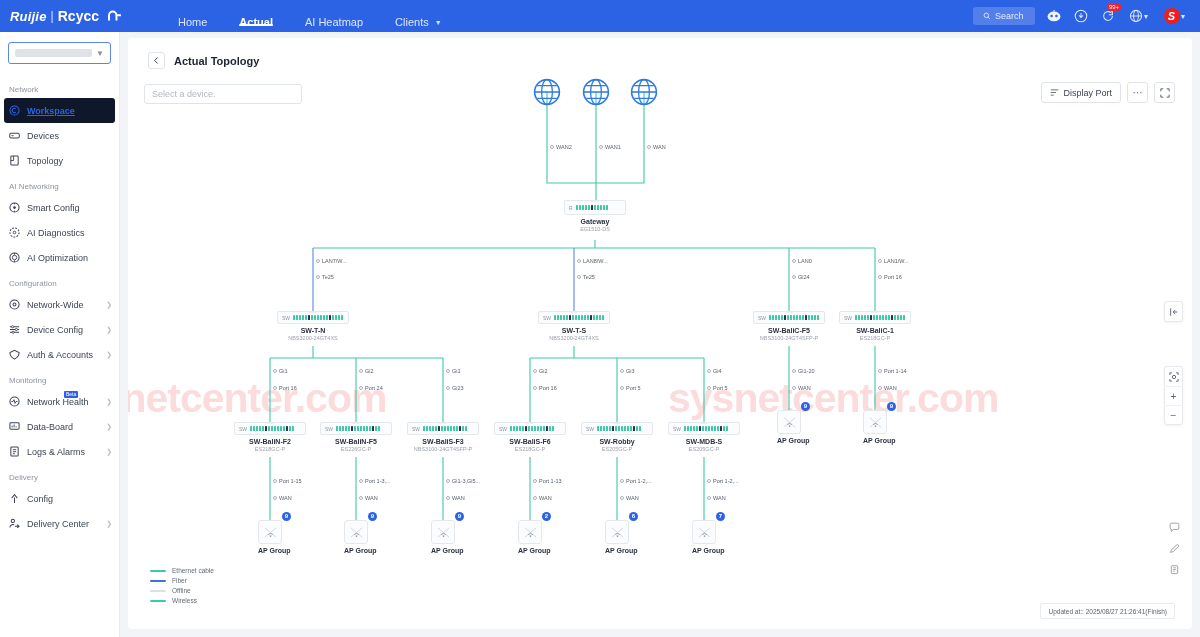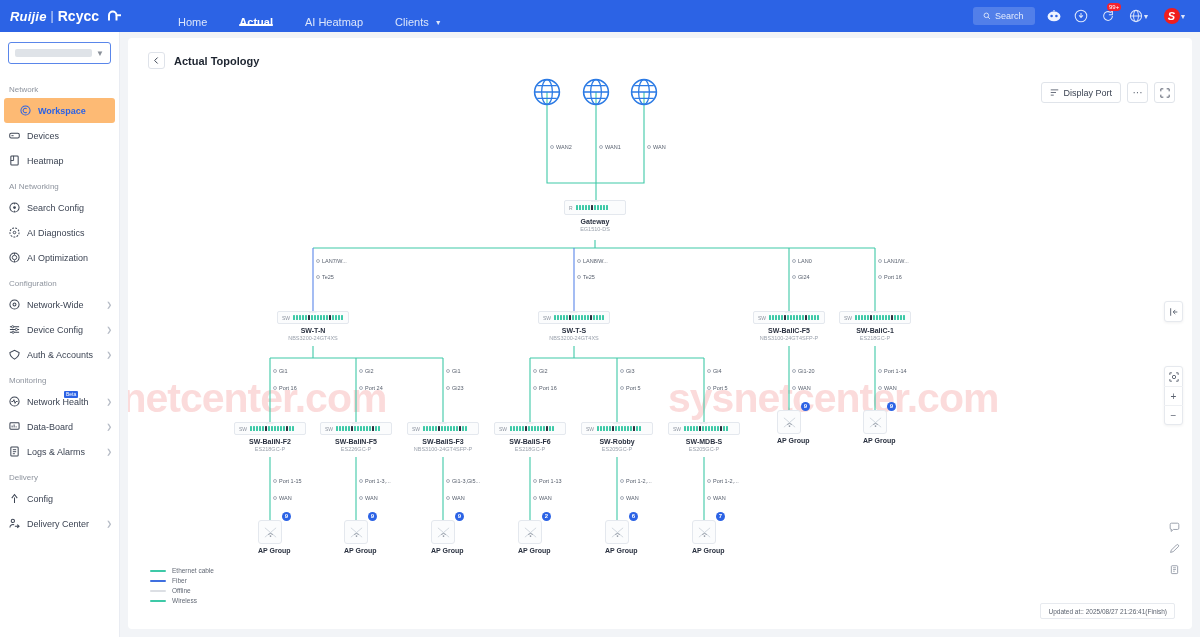--- a/index.html
+++ b/index.html
@@ -58,22 +58,22 @@
     margin: 0 8px 12px 8px; height: 22px; border: 1px solid #5a86ea; border-radius: 3px;
     display: flex; align-items: center; padding: 0 6px; cursor: pointer;
   }
   .net-select .blurred { flex: 1; height: 8px; background: #dfe3e8; border-radius: 2px; }
   .net-select .caret { font-size: 8px; color: #8a9099; margin-left: 4px; }
   .sb-group { font-size: 8px; color: #8e949e; padding: 9px 0 4px 9px; font-weight: normal; }
   .sb-item {
     height: 25px; display: flex; align-items: center; padding: 0 7px 0 9px;
     font-size: 9px; color: #3c4453; cursor: pointer; gap: 7px; position: relative;
   }
-  .sb-item.active { background: #fdba74; color: #2c63e5; font-weight: bold; border-radius: 3px;
-    margin: 0 4px; padding-left: 16px; }
+  .sb-item.active { background: #0f172a; color: #2c63e5; font-weight: bold; border-radius: 3px;
+    margin: 0 4px; padding-left: 5px; text-decoration: underline; }
   .sb-ico { width: 11px; height: 11px; flex: 0 0 11px; display: flex;
     align-items: center; justify-content: center; }
   .sb-label { flex: 1; white-space: nowrap; }
   .sb-arrow { font-size: 7px; color: #b6bcc6; }
   .sb-beta {
     position: absolute; top: 2px; left: 64px; background: #2c63e5; color: #fff;
     font-size: 5px; line-height: 7px; padding: 0 2px; border-radius: 1px;
   }
 
   
@@ -270,32 +270,32 @@
         </span>
         <span class="sb-label">Devices</span>
       </div>
       <div class="sb-item">
         <span class="sb-ico">
           <svg width="11" height="11" viewBox="0 0 12 12">
             <rect x="2" y="1" width="8" height="10" rx="1" fill="none" stroke="currentColor" stroke-width="1.1"></rect>
             <path d="M5 1 V6 H2" fill="none" stroke="currentColor" stroke-width="1"></path>
           </svg>
         </span>
-        <span class="sb-label">Heatmap</span>
+        <span class="sb-label">Topology</span>
       </div>
       <div class="sb-group">AI Networking</div>
       <div class="sb-item">
         <span class="sb-ico">
           <svg width="11" height="11" viewBox="0 0 12 12">
             <circle cx="6" cy="6" r="5" fill="none" stroke="currentColor" stroke-width="1.1"></circle>
             <circle cx="6" cy="6" r="1.5" fill="currentColor"></circle>
             <path d="M6 1.2 V2.6 M6 9.4 V10.8" stroke="currentColor" stroke-width="1"></path>
           </svg>
         </span>
-        <span class="sb-label">Search Config</span>
+        <span class="sb-label">Smart Config</span>
       </div>
       <div class="sb-item">
         <span class="sb-ico">
           <svg width="11" height="11" viewBox="0 0 12 12">
             <circle cx="6" cy="6" r="5" fill="none" stroke="currentColor" stroke-width="1.1" stroke-dasharray="2 1.4"></circle>
             <circle cx="6" cy="6" r="1.4" fill="none" stroke="currentColor" stroke-width="1"></circle>
           </svg>
         </span>
         <span class="sb-label">AI Diagnostics</span>
       </div>
@@ -403,20 +403,23 @@
 
     <div class="page-head">
       <div class="back-btn">
         <svg width="9" height="9" viewBox="0 0 12 12">
           <path d="M7.5 2 L3.5 6 L7.5 10" fill="none" stroke="#3c4453" stroke-width="1.3"></path>
         </svg>
       </div>
       <div class="page-title">Actual Topology</div>
     </div>
 
+    <div class="dev-search">
+      <span>Select a device.</span>
+    </div>
 
     <div class="head-tools">
       <div class="tool-btn">
         <svg width="9" height="9" viewBox="0 0 12 12">
           <path d="M1 2.5 H11 M1 6 H8 M1 9.5 H5" stroke="#5b6270" stroke-width="1.2"></path>
         </svg>
         <span>Display Port</span>
       </div>
       <div class="tool-btn tool-sq">
         <span style="font-size:10px;color:#5b6270;line-height:6px">···</span>

